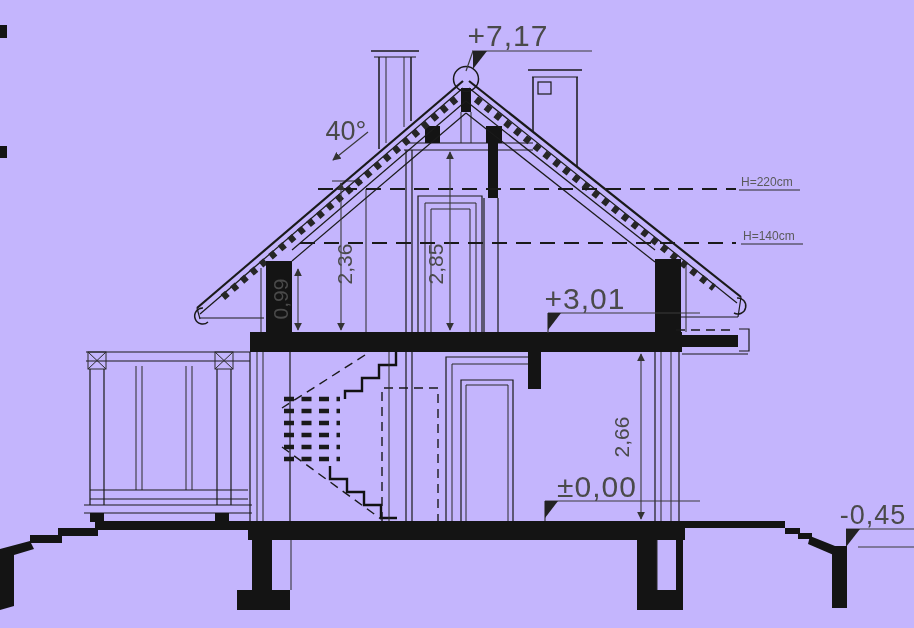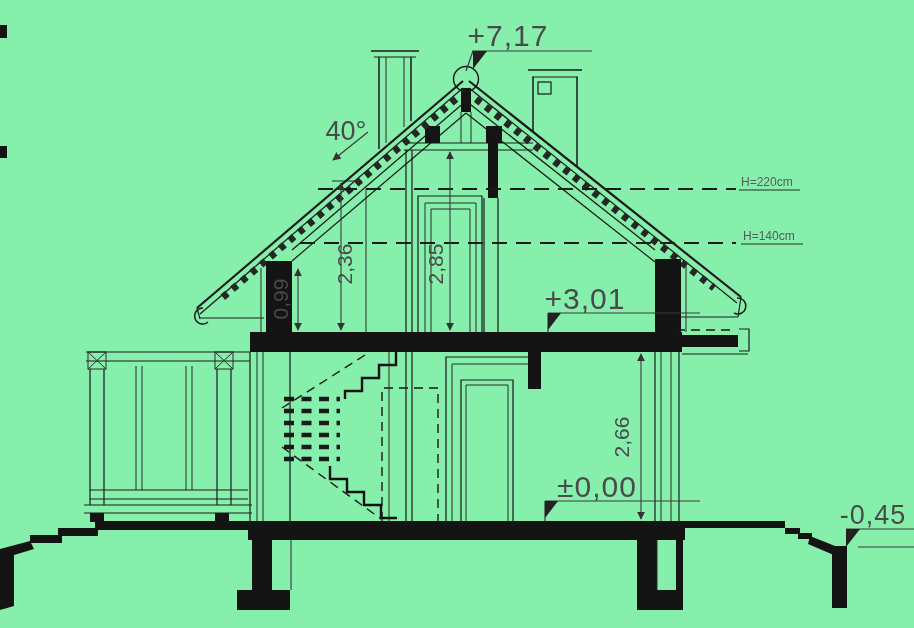--- a/index.html
+++ b/index.html
@@ -1,16 +1,16 @@
 <!DOCTYPE html>
 <html><head>
 <meta charset="utf-8">
 <style>
   html,body{margin:0;padding:0;background:#ffffff;}
-  .canvas{position:relative;width:914px;height:628px;background:#86efac;overflow:hidden;
+  .canvas{position:relative;width:914px;height:628px;background:#c4b5fd;overflow:hidden;
           font-family:"Liberation Sans", sans-serif;text-align:right;}
   svg{display:block;}
   svg text{font-family:"Liberation Sans", sans-serif;fill:#4a4a4a;}
   .t-lvl{font-size:30px;letter-spacing:1px;}
   .t-lvl-sm{font-size:27px;letter-spacing:1px;}
   .t-dim{font-size:21px;}
   .t-h{font-size:12px;fill:#5a5a5a;}
   .t-ang{font-size:27px;}
   .s2{stroke:#1a1a1a;stroke-width:2.2;fill:none;}
   .s15{stroke:#1a1a1a;stroke-width:1.5;fill:none;}

